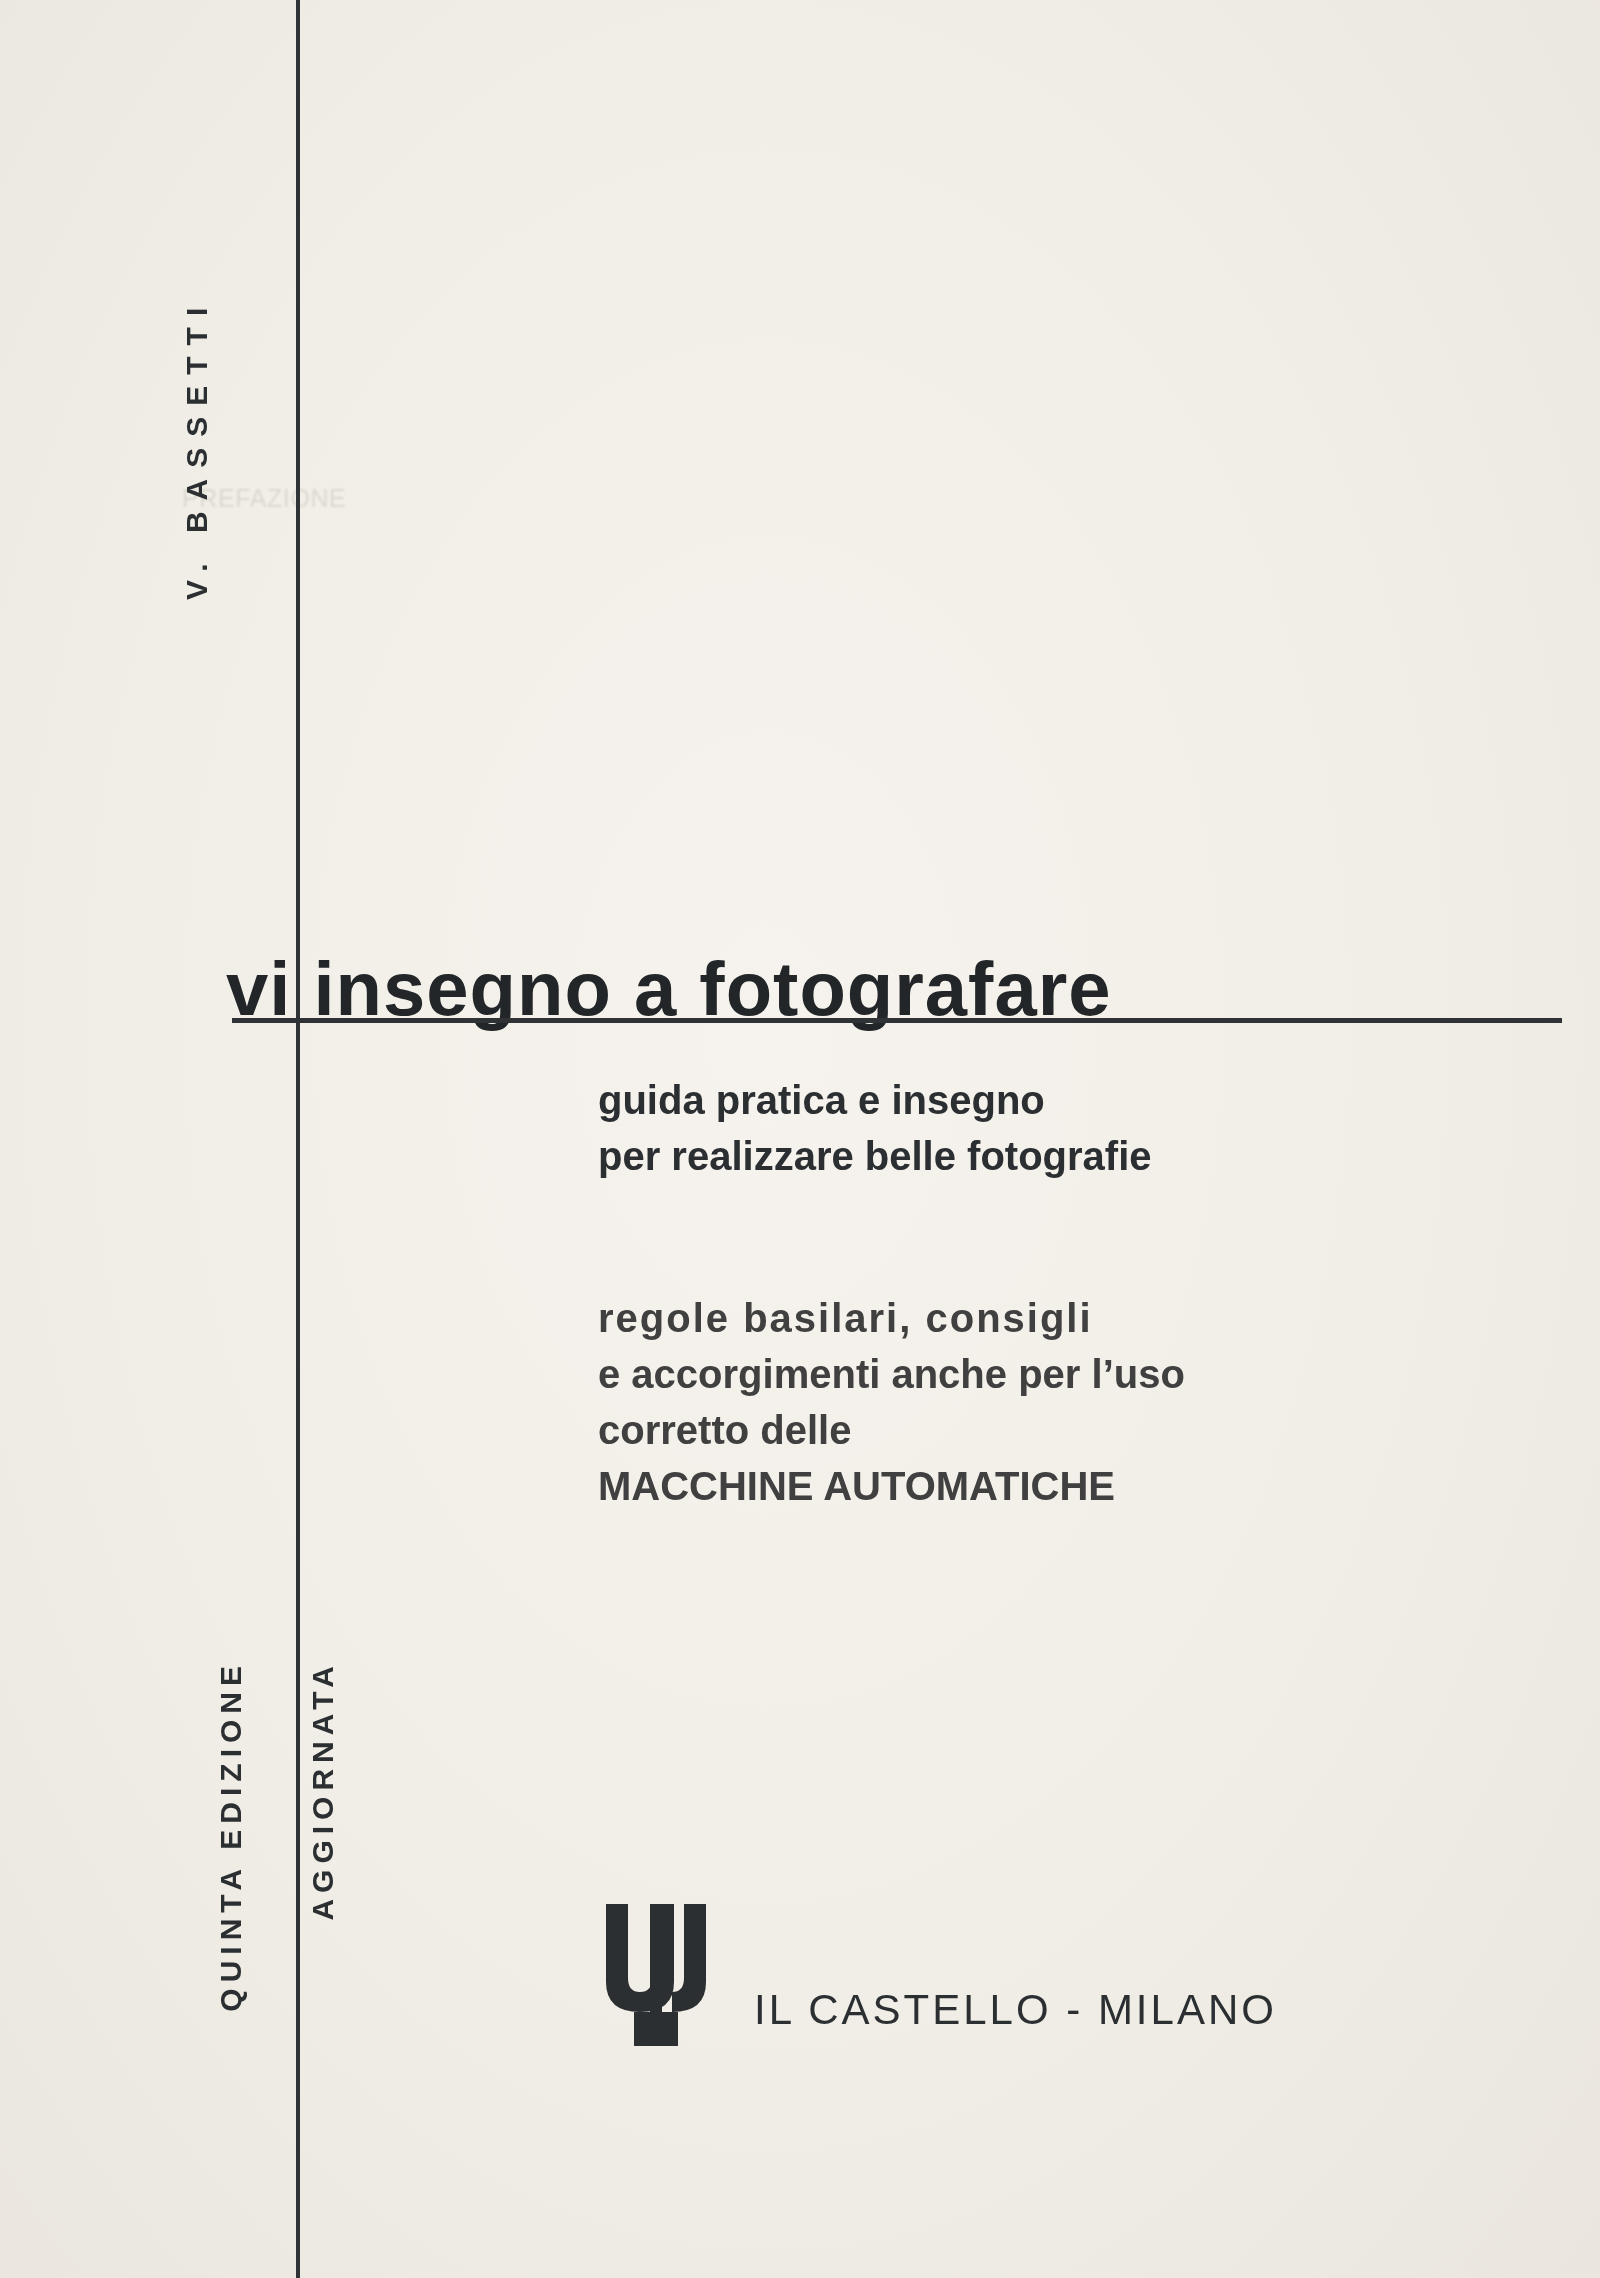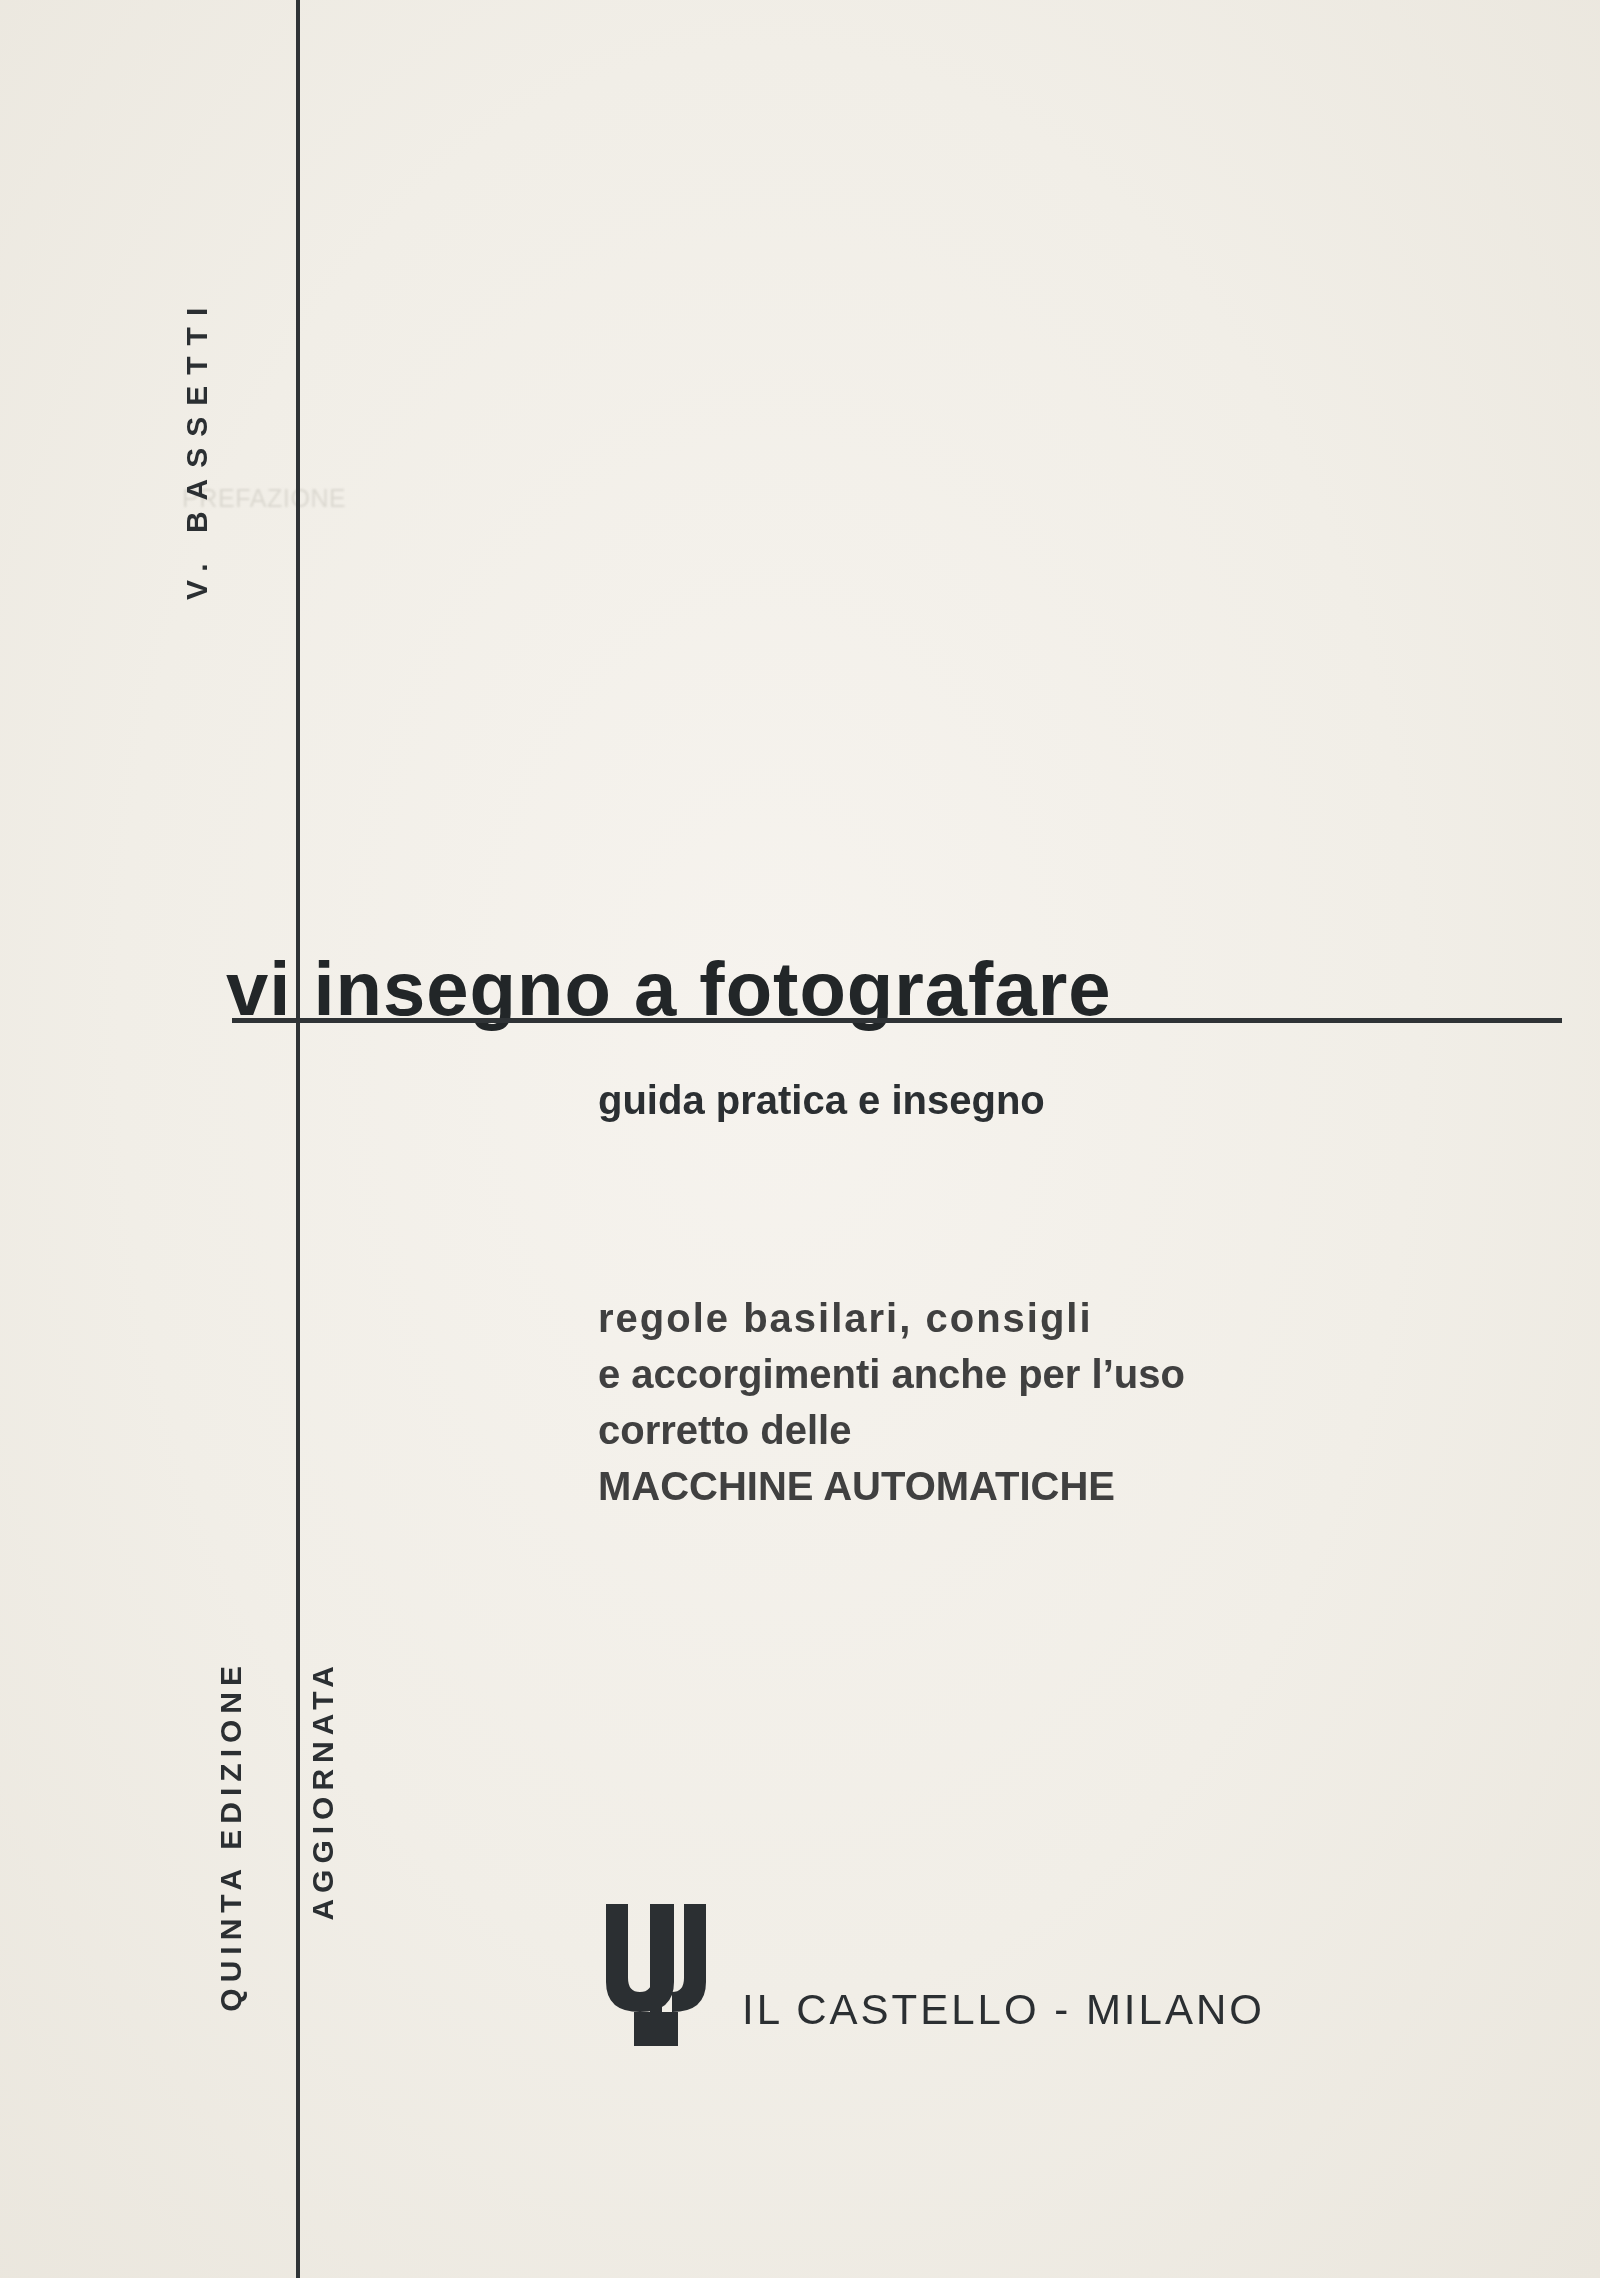--- a/index.html
+++ b/index.html
@@ -129,21 +129,21 @@
   #sub2 .sp { letter-spacing: 2px; }
   #sub2 .caps { letter-spacing: 0px; }
 
   
   #publisher {
     position: absolute;
     left: 600px;
     top: 1900px;
     display: flex;
     align-items: flex-end;
-    gap: 30px;
+    gap: 42px;
   }
   #logo {
     width: 112px;
     height: 150px;
     display: block;
   }
   #publisher-name {
     color: #2b2f32;
     font-size: 42px;
     font-weight: 400;
@@ -167,20 +167,21 @@
 
   <div id="vrule"></div>
 
   <div id="author">V. BASSETTI</div>
 
   <h1 id="title">vi insegno a fotografare</h1>
   <div id="title-rule"></div>
 
   <div id="sub1">
     <div>guida pratica e insegno</div>
+    <div>per realizzare belle fotografie</div>
   </div>
 
   <div id="sub2">
     <div class="sp">regole basilari, consigli</div>
     <div>e accorgimenti anche per l’uso</div>
     <div>corretto delle</div>
     <div class="caps">MACCHINE AUTOMATICHE</div>
   </div>
 
   <div id="edition-1" class="edition">QUINTA EDIZIONE</div>

